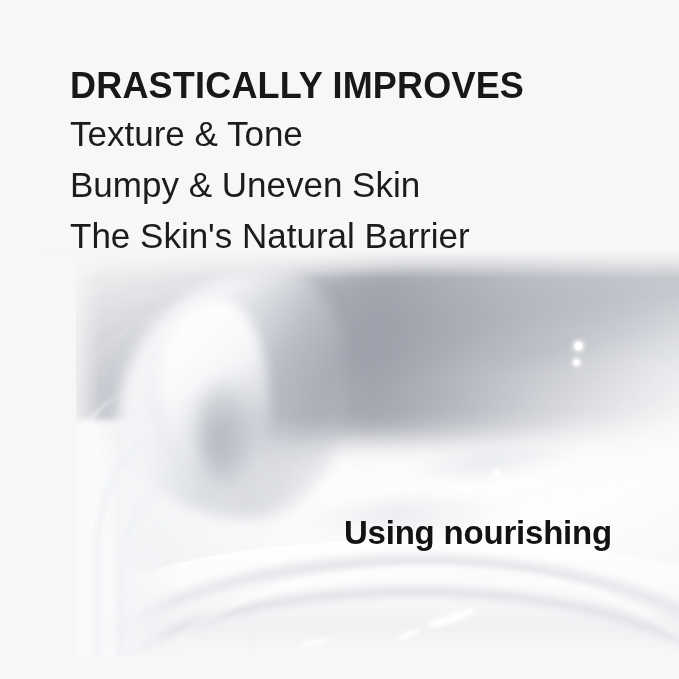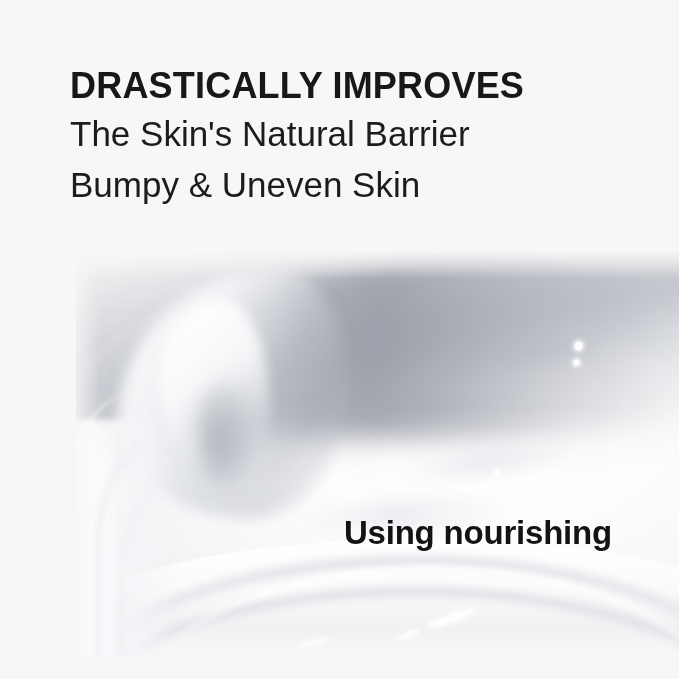--- a/index.html
+++ b/index.html
@@ -357,22 +357,23 @@
 
     <div class="bg-left"></div>
     <div class="bg-left-fade"></div>
     <div class="bg-top"></div>
     <div class="bg-top-fade"></div>
   </div>
 
   <div class="text-top">
     <div class="headline">DRASTICALLY IMPROVES</div>
     <ul class="claim-list">
+      <li class="claim">Texture &amp; Tone</li>
+      <li class="claim">Bumpy &amp; Uneven Skin</li>
       <li class="claim">The Skin's Natural Barrier</li>
-      <li class="claim">Bumpy &amp; Uneven Skin</li>
     </ul>
   </div>
 
   <div class="text-bottom">
     <div class="caption-line">Using nourishing</div>
   </div>
 
 </div>
 
 </body></html>

